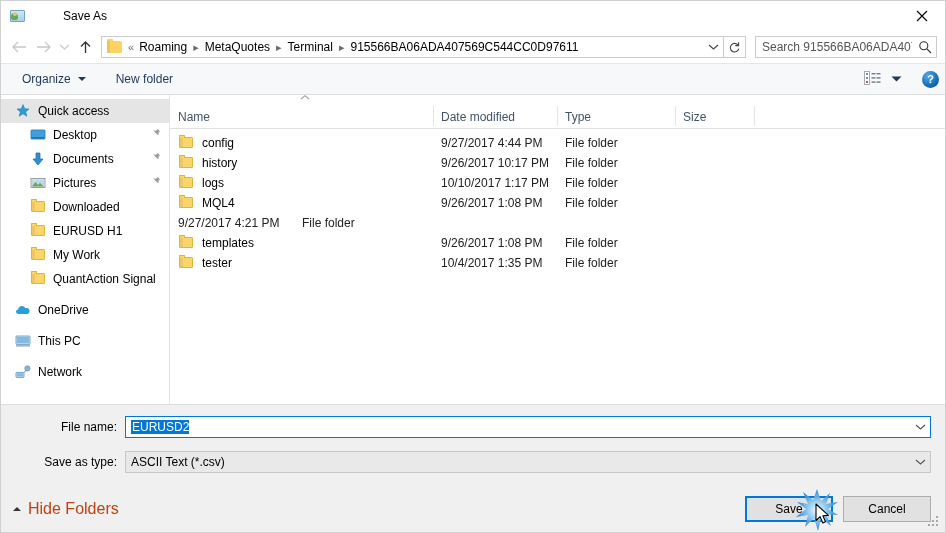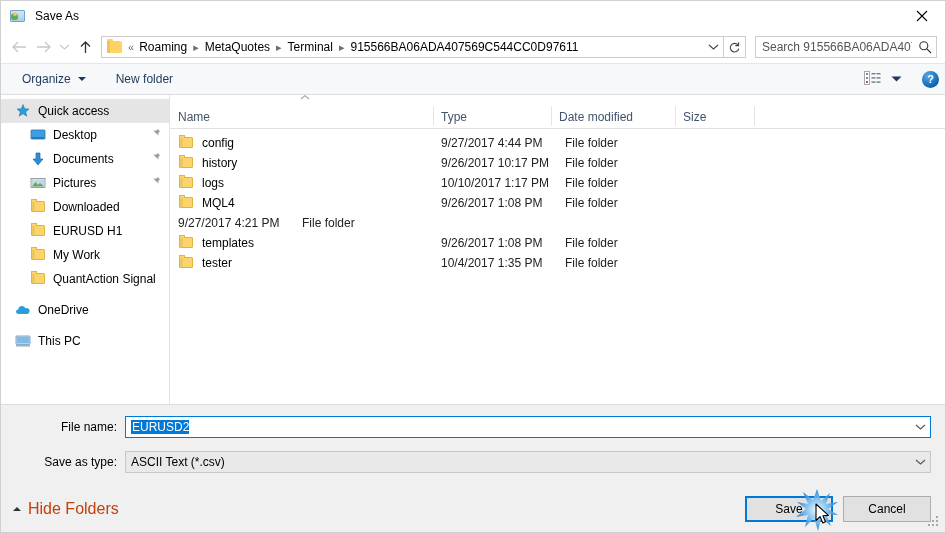--- a/index.html
+++ b/index.html
@@ -25,20 +25,21 @@
   }
 
   
   .titlebar {
     height: 30px;
     background: #ffffff;
     display: flex;
     align-items: center;
     flex: 0 0 auto;
     position: relative;
+    gap: 28px;
   }
   .title-icon {
     margin-left: 9px;
     width: 16px; height: 16px;
     position: relative;
   }
   .ti-folder {
     position: absolute; left: 0; top: 2px;
     width: 15px; height: 12px;
     background: linear-gradient(#cfe6f7, #a8cfe8);
@@ -709,33 +710,44 @@
         <span class="nav-ico">
           <svg width="16" height="16" viewBox="0 0 16 16">
             <rect x="1" y="3" width="14" height="8.4" rx="0.6" fill="#cfe4f2" stroke="#5f8fb4" stroke-width="0.8"></rect>
             <rect x="2" y="4" width="12" height="6.2" fill="#7fbbe4"></rect>
             <rect x="1" y="12.2" width="14" height="1.3" fill="#90a2ae"></rect>
           </svg>
         </span>
         <span class="nav-label">This PC</span>
       </div>
 
+      <div class="nav-row group">
+        <span class="nav-ico">
+          <svg width="16" height="16" viewBox="0 0 16 16">
+            <rect x="1" y="8.4" width="8" height="5" rx="0.6" fill="#cfe4f2" stroke="#5f8fb4" stroke-width="0.8"></rect>
+            <rect x="2" y="9.2" width="6.2" height="3.3" fill="#7fbbe4"></rect>
+            <circle cx="12.4" cy="4.4" r="2.6" fill="#8ab6d4" stroke="#5f8fb4" stroke-width="0.7"></circle>
+            <path d="M9 8.4 L11.4 6.4" stroke="#5f8fb4" stroke-width="1"></path>
+          </svg>
+        </span>
+        <span class="nav-label">Network</span>
+      </div>
     </div>
 
     <div class="filelist">
       <div class="sort-indicator">
         <svg width="14" height="10" viewBox="0 0 14 10">
           <path d="M3 6 L7 2.6 L11 6" stroke="#9aa4ad" stroke-width="1.1" fill="none"></path>
         </svg>
       </div>
 
       <div class="col-head">
         <div class="col c-name">Name</div>
+        <div class="col c-date">Date modified</div>
         <div class="col c-type">Type</div>
-        <div class="col c-date">Date modified</div>
         <div class="col c-size">Size</div>
         <div class="col c-rest"></div>
       </div>
 
       <div class="rows">
         <div class="row">
           <div class="cell c-name">
             <span class="row-folder-ico">
                 <span class="ico-folder"></span>
               </span>

